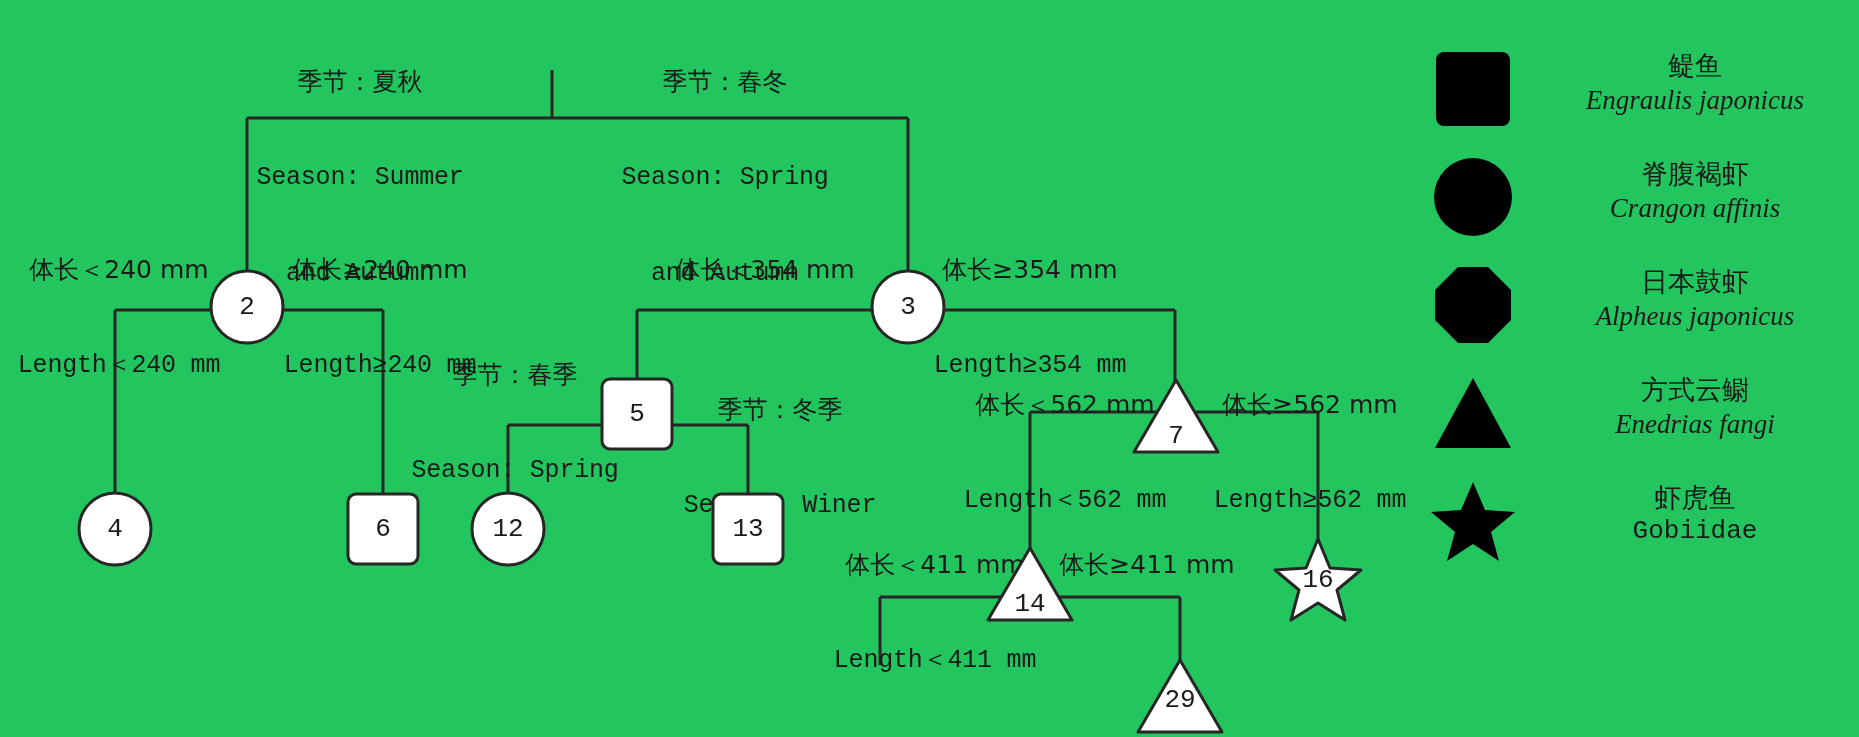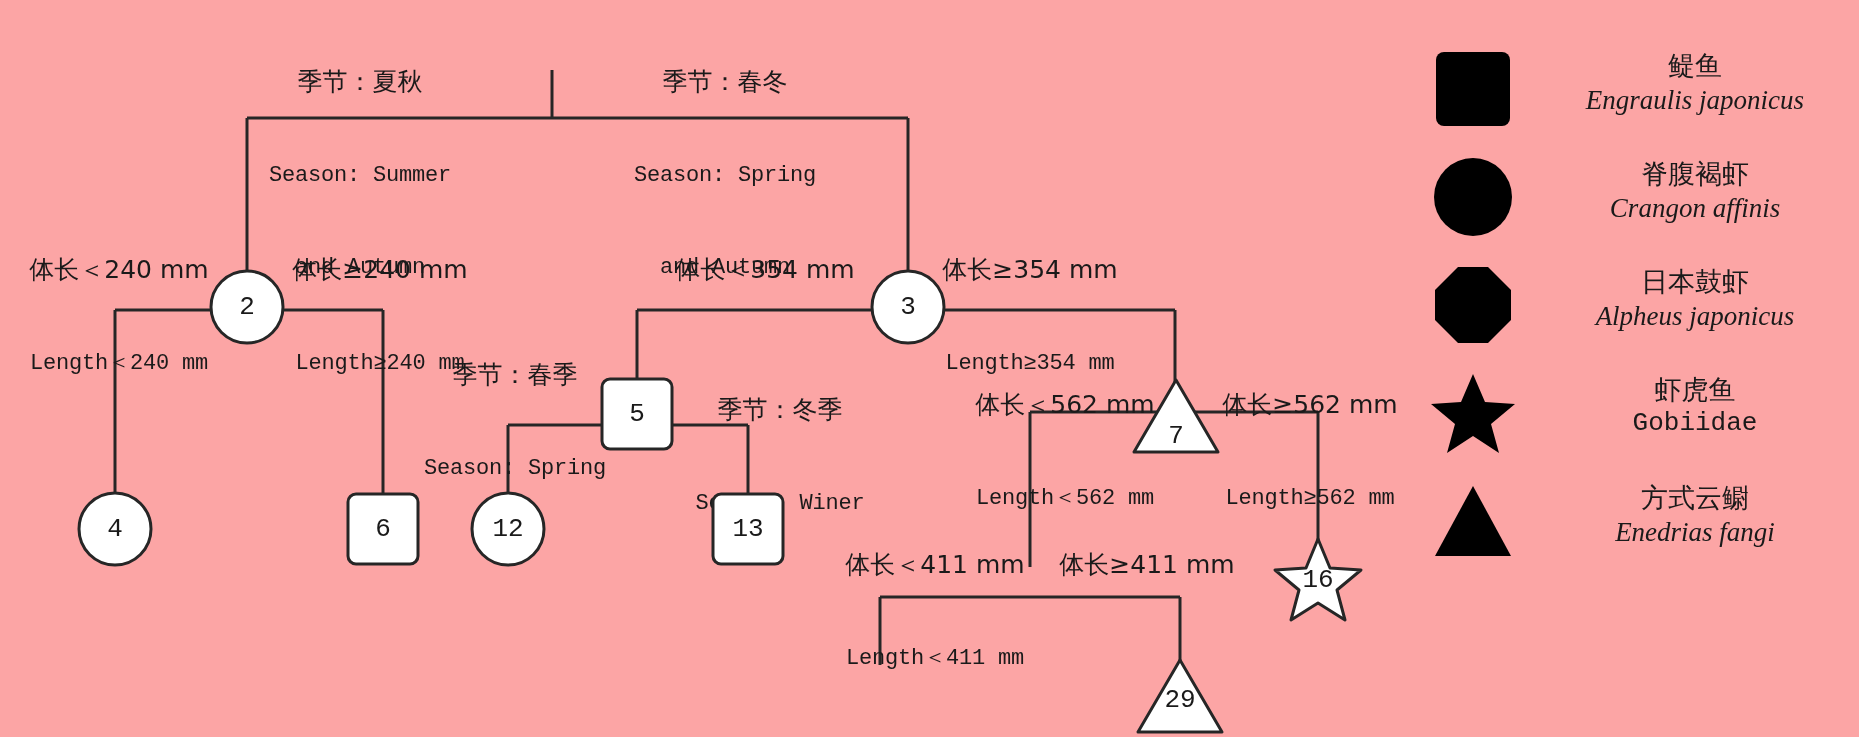--- a/index.html
+++ b/index.html
@@ -4,21 +4,21 @@
 <style>
   html, body {
     margin: 0;
     padding: 0;
     background: #ffffff;
   }
   #stage {
     position: relative;
     width: 1859px;
     height: 737px;
-    background: #fca5a5;
+    background: #22c55e;
     font-family: "Liberation Serif", "DejaVu Serif", serif;
     color: #1a1a1a;
     overflow: hidden;
   }
   svg.lines {
     position: absolute;
     left: 0;
     top: 0;
     width: 1859px;
     height: 737px;
@@ -36,21 +36,21 @@
     white-space: pre;
     font-size: 25px;
   }
   .lbl .zh {
     font-family: "DejaVu Sans", "Liberation Sans", sans-serif;
     font-size: 25px;
     display: block;
   }
   .lbl .en {
     font-family: "Liberation Mono", "DejaVu Sans Mono", monospace;
-    font-size: 22px;
+    font-size: 25px;
     display: block;
     letter-spacing: -0.2px;
   }
   .node {
     position: absolute;
     display: flex;
     align-items: center;
     justify-content: center;
     font-family: "Liberation Mono", "DejaVu Sans Mono", monospace;
     font-size: 26px;
@@ -258,20 +258,26 @@
     <span class="num">12</span>
   </div>
 
   <div class="node" style="left:709px; top:490px; width:78px; height:78px;">
     <svg class="shape-svg" width="78" height="78" viewBox="0 0 78 78">
       <rect class="st" x="4" y="4" width="70" height="70" rx="8" ry="8"></rect>
     </svg>
     <span class="num">13</span>
   </div>
 
+  <div class="node" style="left:984px; top:543px; width:92px; height:82px; align-items:flex-end; padding-bottom:6px; box-sizing:border-box;">
+    <svg class="shape-svg" width="92" height="82" viewBox="0 0 92 82">
+      <path class="st" d="M46 5 L88 77 L4 77 Z" stroke-linejoin="round"></path>
+    </svg>
+    <span class="num">14</span>
+  </div>
 
   <div class="node" style="left:1272px; top:535px; width:92px; height:90px;">
     <svg class="shape-svg" width="92" height="90" viewBox="0 0 92 90">
       <path class="st" d="M46 4 L58 33 L89 35 L65 55 L73 85 L46 68 L19 85 L27 55 L3 35 L34 33 Z" stroke-linejoin="round"></path>
     </svg>
     <span class="num">16</span>
   </div>
 
 
   <div class="node" style="left:1134px; top:655px; width:92px; height:82px; align-items:flex-end; padding-bottom:22px; box-sizing:border-box;">
@@ -308,33 +314,33 @@
         <path class="st" d="M28 5 L58 5 L81 28 L81 58 L58 81 L28 81 L5 58 L5 28 Z" stroke-linejoin="round"></path>
       </svg>
       <div class="legend-text">
         <span class="zh">日本鼓虾</span>
         <span class="sci">Alpheus japonicus</span>
       </div>
     </div>
 
     <div class="legend-row">
       <svg class="legend-icon" viewBox="0 0 86 86">
+        <path class="st" d="M43 8 L81 78 L5 78 Z" stroke-linejoin="round"></path>
+      </svg>
+      <div class="legend-text">
+        <span class="zh">方式云鳚</span>
+        <span class="sci">Enedrias fangi</span>
+      </div>
+    </div>
+
+    <div class="legend-row">
+      <svg class="legend-icon" viewBox="0 0 86 86">
         <path class="st" d="M43 4 L55 32 L85 34 L61 54 L69 83 L43 66 L17 83 L25 54 L1 34 L31 32 Z" stroke-linejoin="round"></path>
       </svg>
       <div class="legend-text">
         <span class="zh">虾虎鱼</span>
         <span class="sci plain">Gobiidae</span>
       </div>
     </div>
 
-    <div class="legend-row">
-      <svg class="legend-icon" viewBox="0 0 86 86">
-        <path class="st" d="M43 8 L81 78 L5 78 Z" stroke-linejoin="round"></path>
-      </svg>
-      <div class="legend-text">
-        <span class="zh">方式云鳚</span>
-        <span class="sci">Enedrias fangi</span>
-      </div>
-    </div>
-
   </div>
 
 </div>
 
 </body></html>

